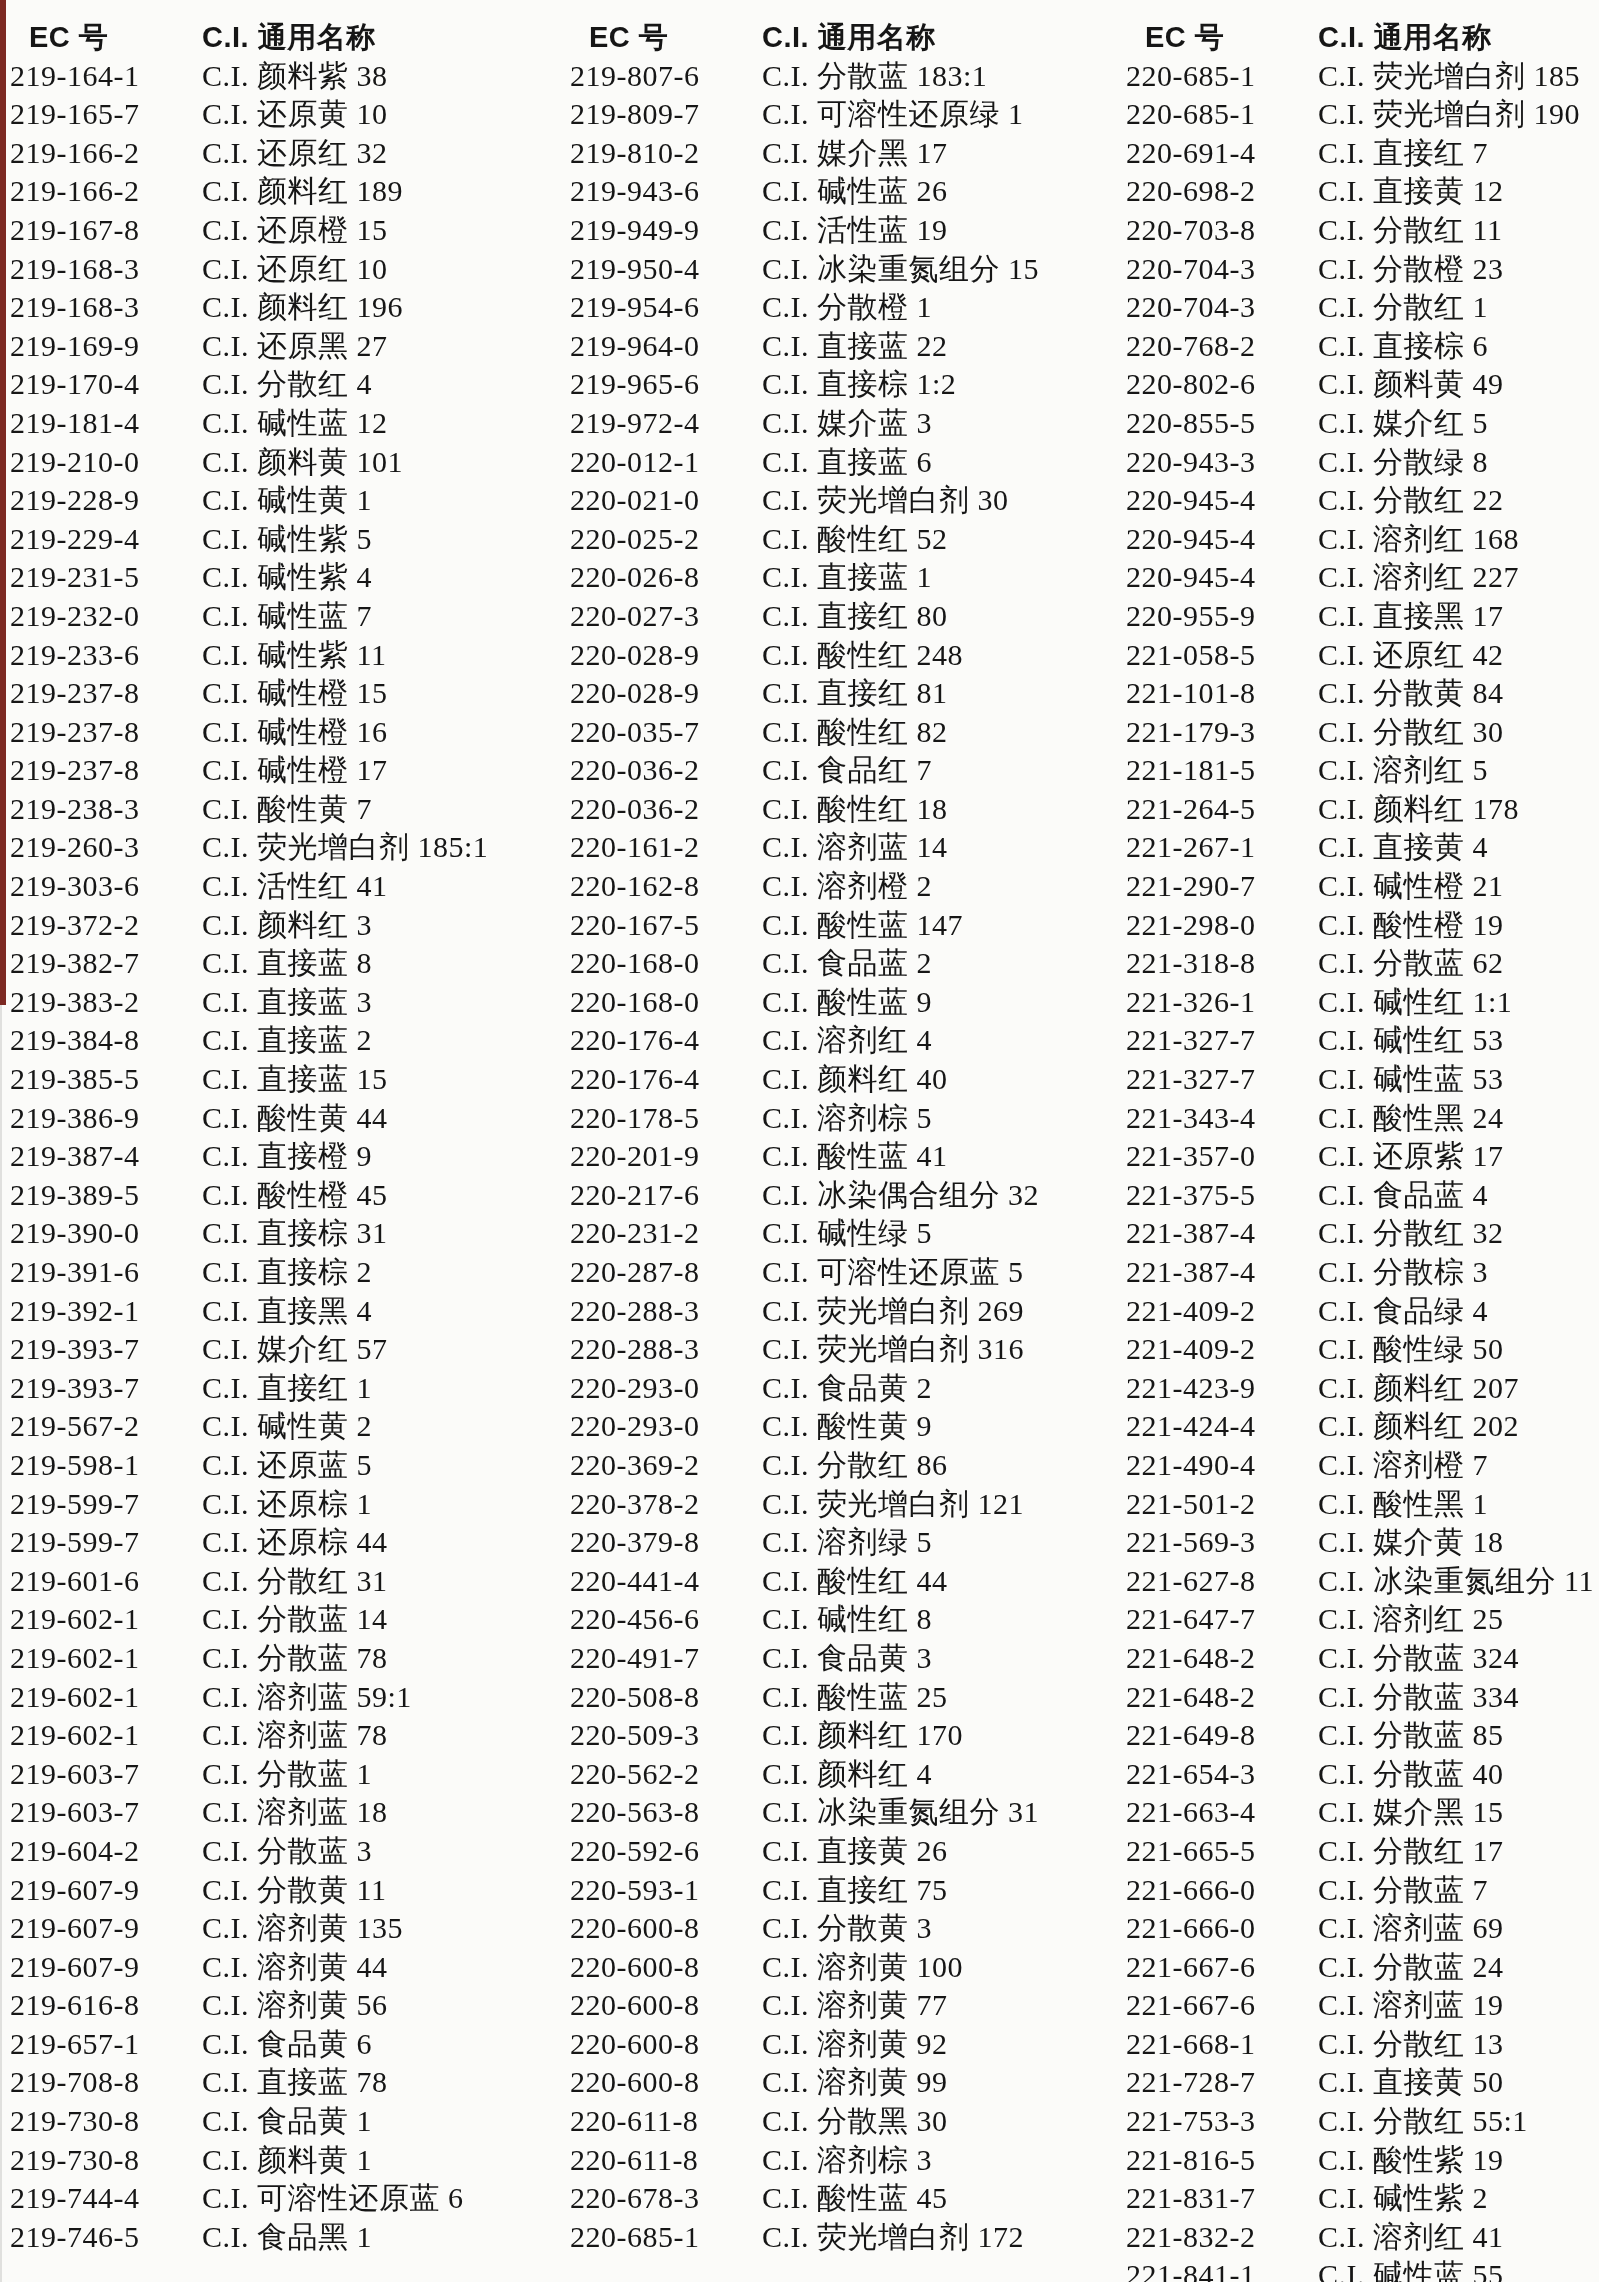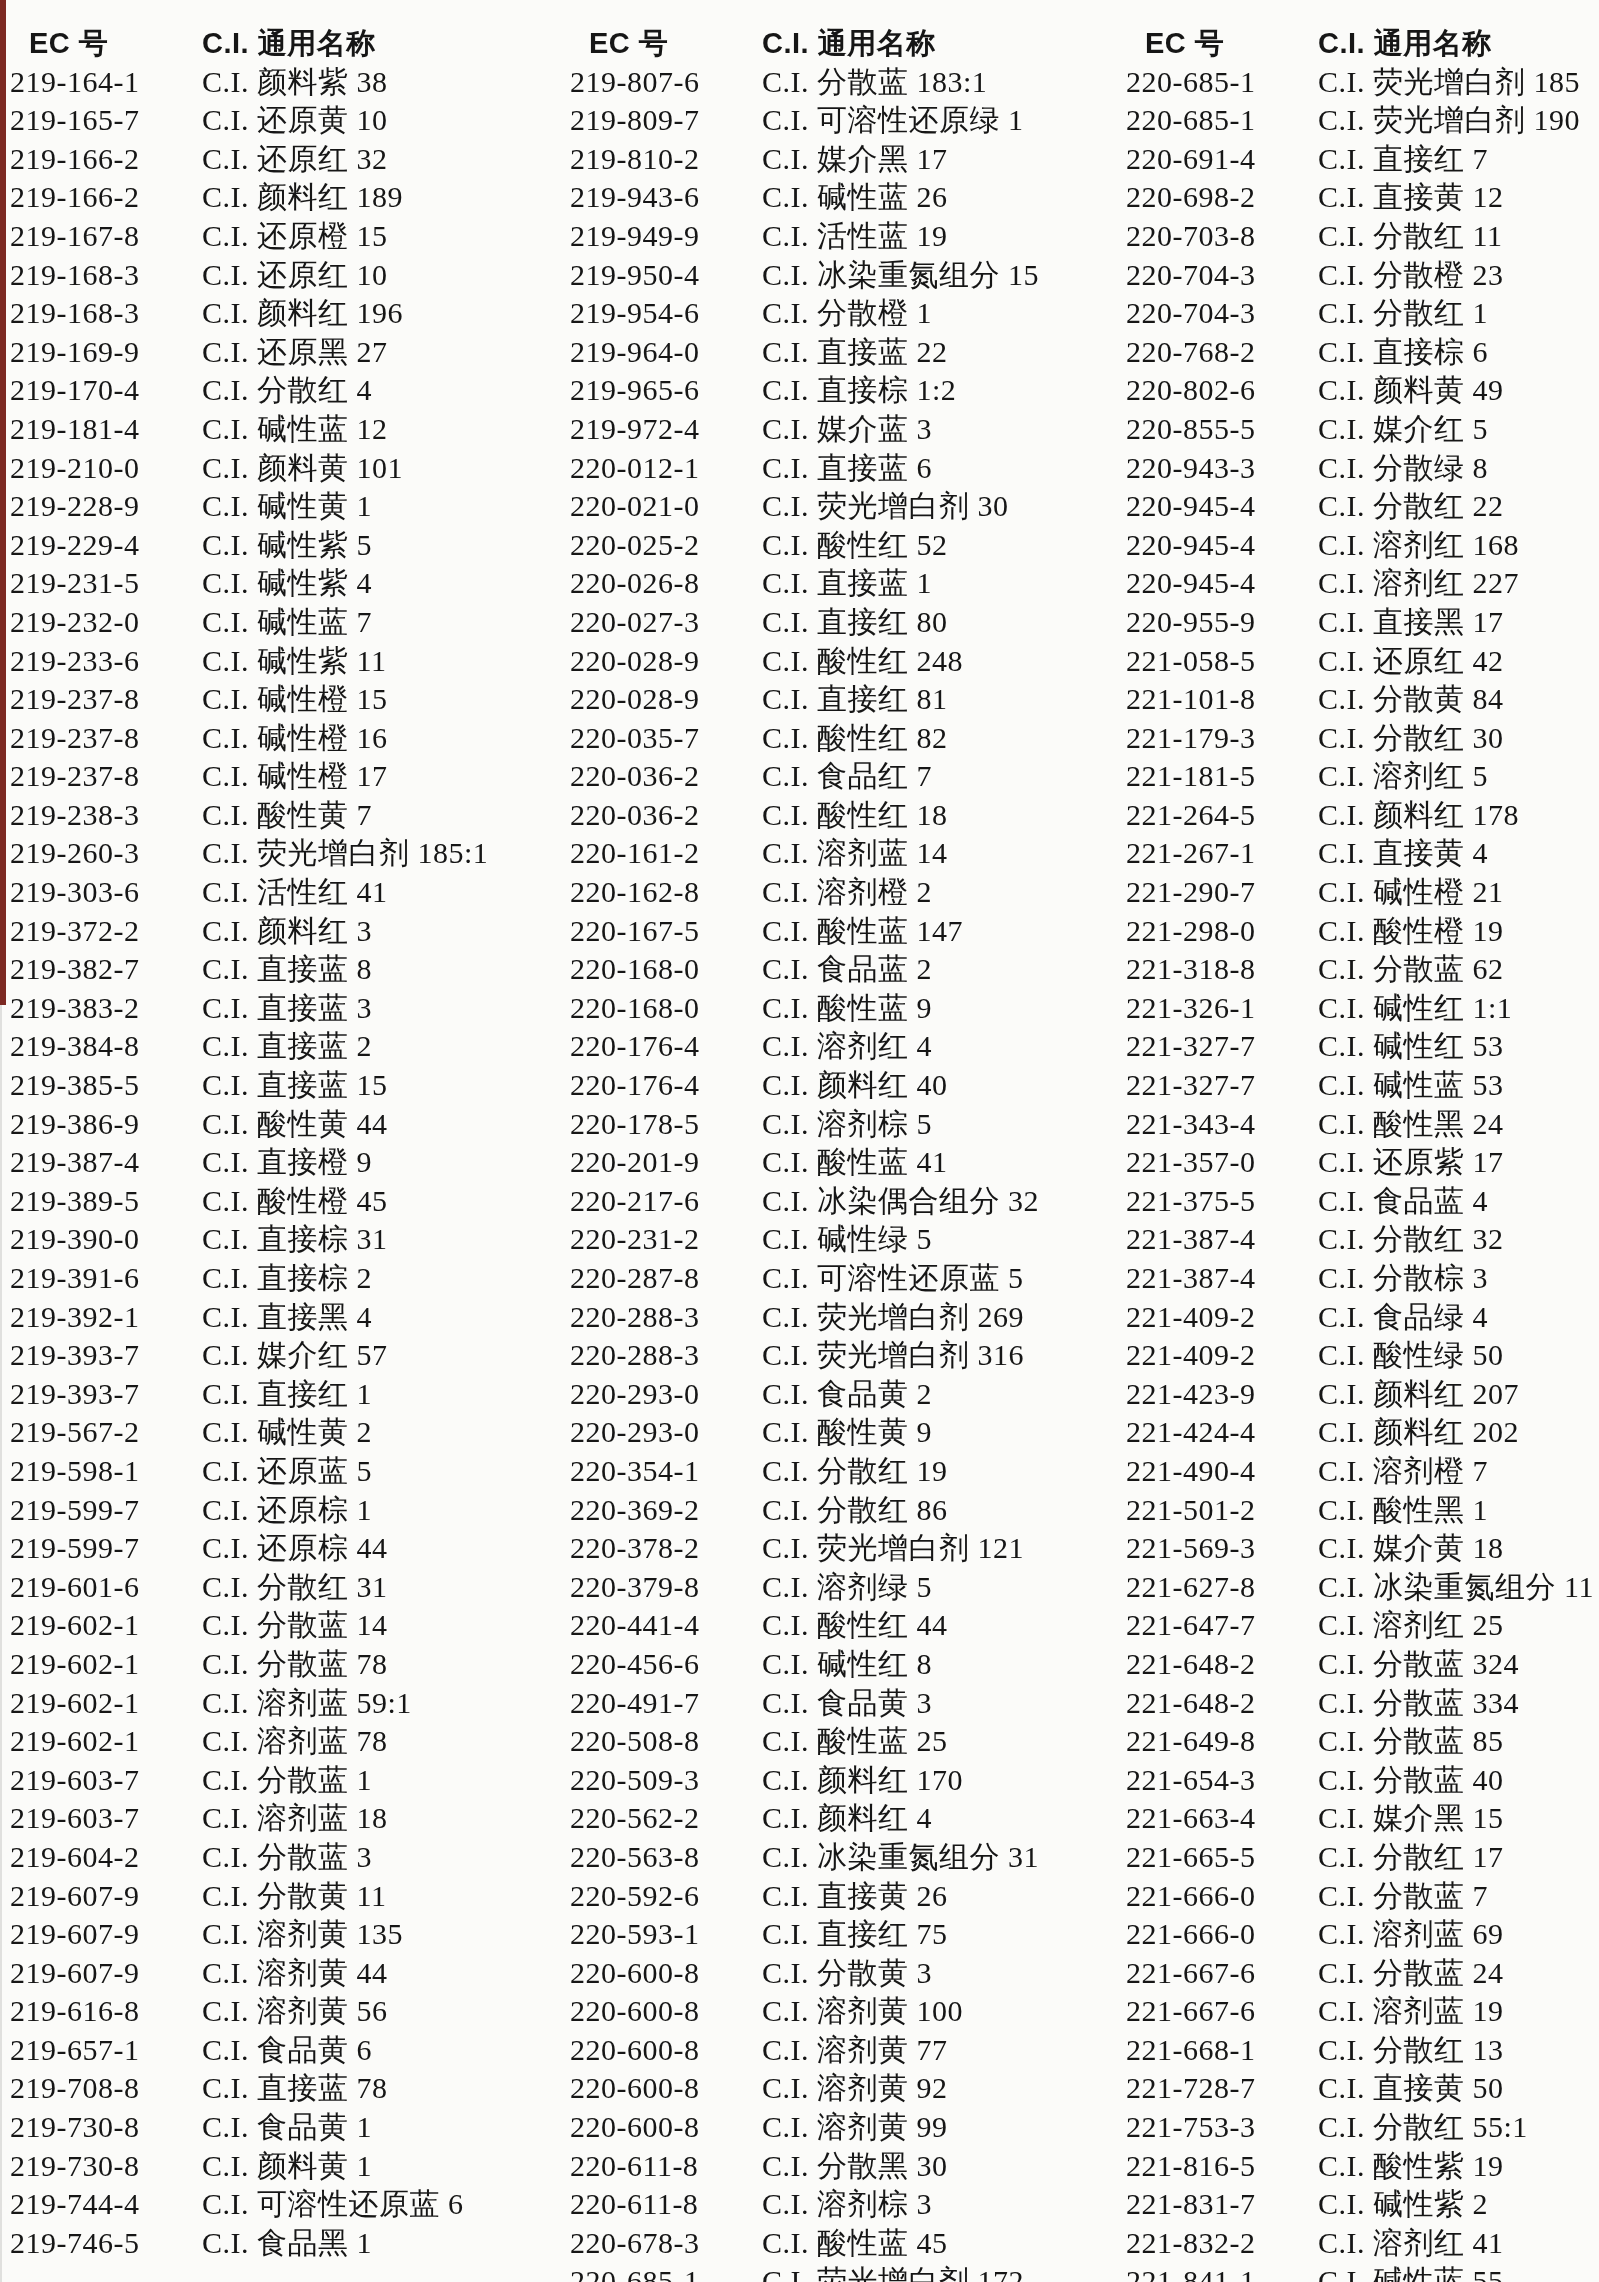--- a/index.html
+++ b/index.html
@@ -16,21 +16,21 @@
     background:#e0e0de;
   }
   .scan-edge{
     position:absolute;left:0;top:0;width:6px;height:1005px;
     background:#7c2922;
   }
   .page{
     position:relative;
     width:1284px;height:2282px;
     box-sizing:border-box;
-    padding-top:24px;
+    padding-top:18px;
     display:flex;
     align-items:flex-start;
   }
   .colgroup{box-sizing:border-box;flex:none;}
   .col-a{width:533px;padding-left:10px;}
   .col-b{width:530px;padding-left:37px;}
   .col-c{width:536px;padding-left:63px;}
   .row{
     height:38.6px;line-height:38.6px;
     display:flex;white-space:nowrap;
@@ -439,24 +439,20 @@
         </div>
         <div class="row">
           <span class="ec">220-293-0</span>
           <span class="nm">C.I. 食品黄 2</span>
         </div>
         <div class="row">
           <span class="ec">220-293-0</span>
           <span class="nm">C.I. 酸性黄 9</span>
         </div>
         <div class="row">
-          <span class="ec">220-354-1</span>
-          <span class="nm">C.I. 分散红 19</span>
-        </div>
-        <div class="row">
           <span class="ec">220-369-2</span>
           <span class="nm">C.I. 分散红 86</span>
         </div>
         <div class="row">
           <span class="ec">220-378-2</span>
           <span class="nm">C.I. 荧光增白剂 121</span>
         </div>
         <div class="row">
           <span class="ec">220-379-8</span>
           <span class="nm">C.I. 溶剂绿 5</span>

